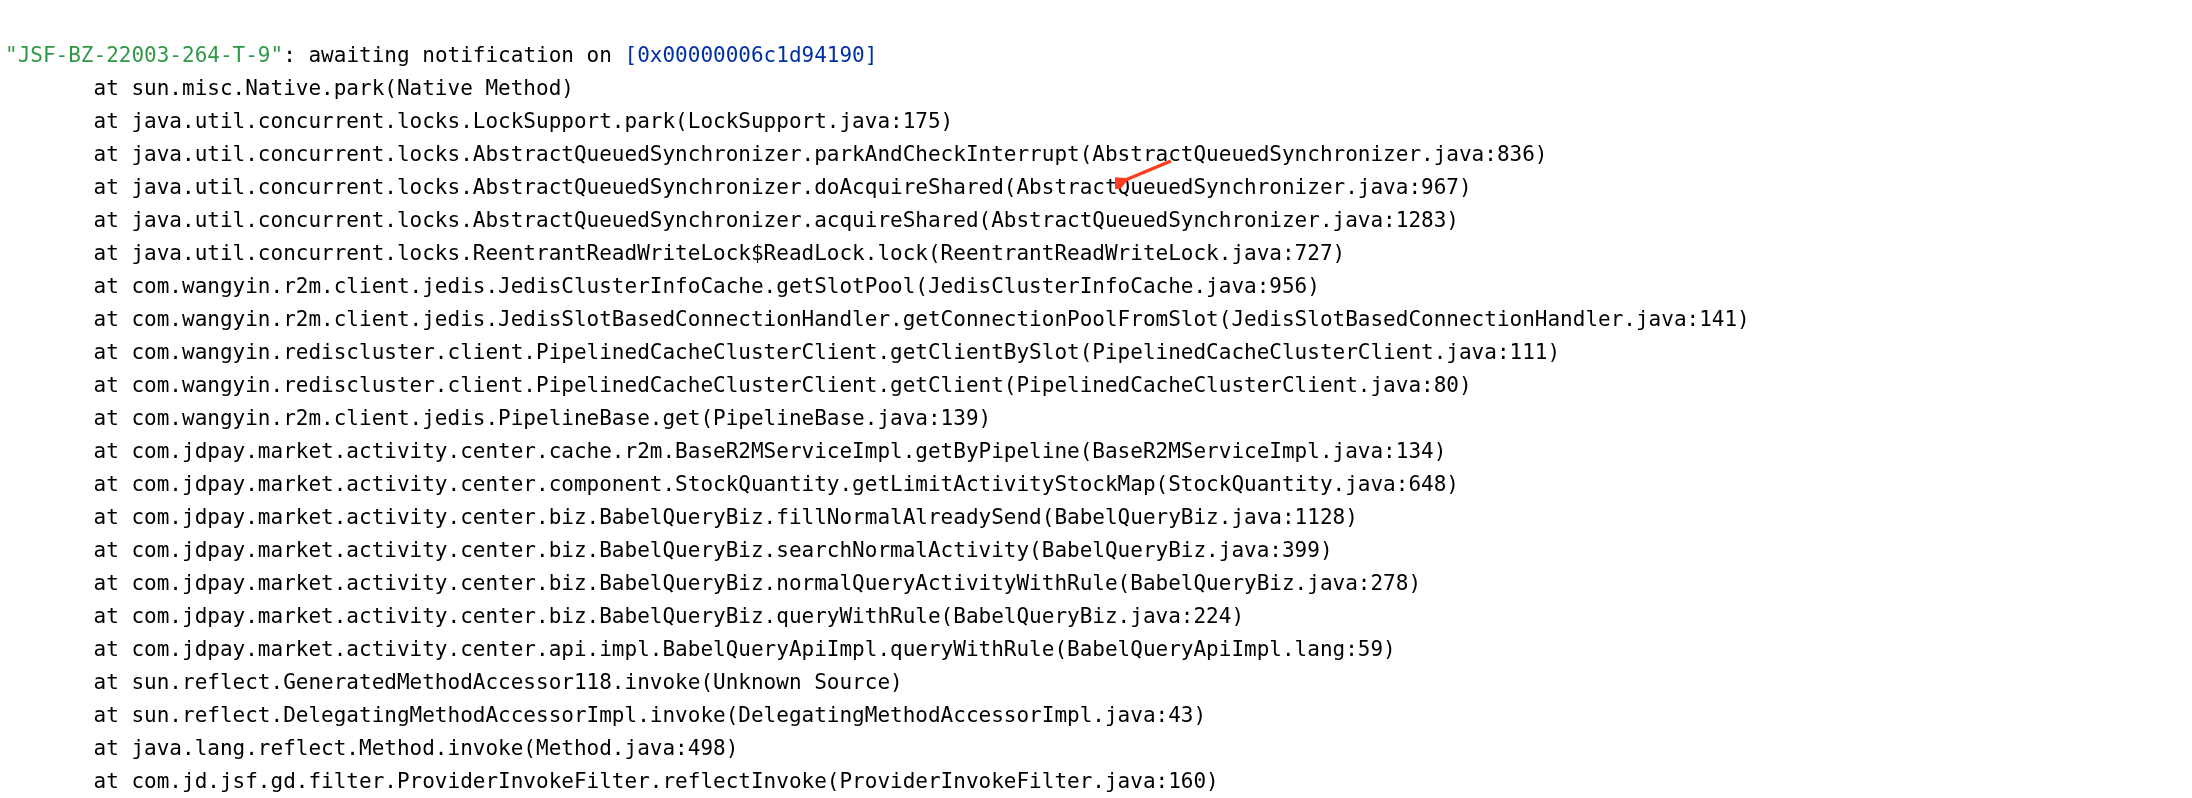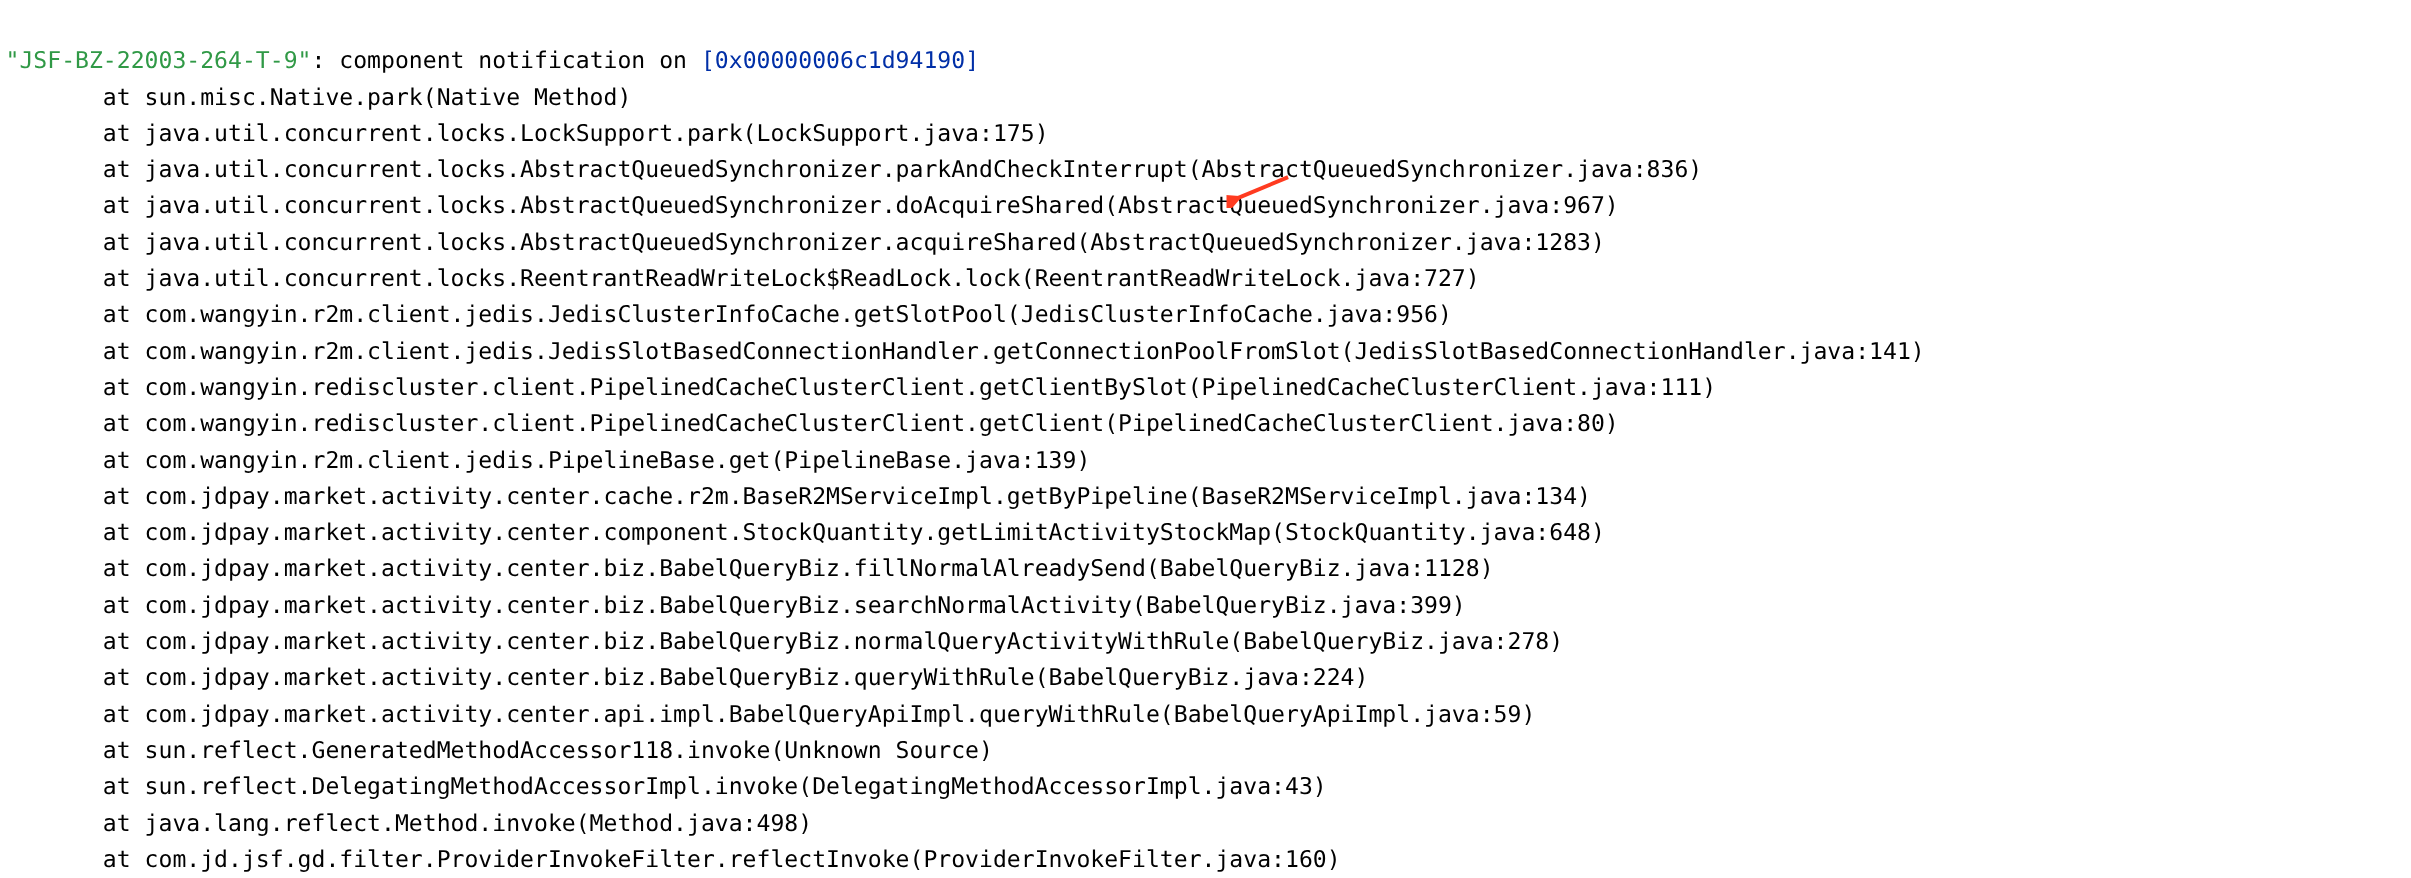--- a/index.html
+++ b/index.html
@@ -7,39 +7,39 @@
   .stack{font-family:"Menlo","Consolas","DejaVu Sans Mono",monospace;font-size:21px;line-height:33px;color:#000;white-space:pre;padding:6px 5px 0 5px;}
   .hdr{color:#002fa7;}
   .hdr .str{color:#309946;}
   .hdr .plain{color:#000;}
   svg.arrow{position:absolute;left:1115px;top:155px;width:60px;height:34px;pointer-events:none;}
 </style>
 </head>
 <body>
 
 <div class="stack">
-<span class="hdr"><span class="str">"JSF-BZ-22003-264-T-9"</span><span class="plain">: </span><span class="plain">component notification on </span><span>[0x00000006c1d94190]</span></span>
+<span class="hdr"><span class="str">"JSF-BZ-22003-264-T-9"</span><span class="plain">: </span><span class="plain">awaiting notification on </span><span>[0x00000006c1d94190]</span></span>
        at <span>sun.misc.Native.park(Native Method)</span>
        at <span>java.util.concurrent.locks.LockSupport.park(LockSupport.java:175)</span>
        at <span>java.util.concurrent.locks.AbstractQueuedSynchronizer.parkAndCheckInterrupt(AbstractQueuedSynchronizer.java:836)</span>
        at <span>java.util.concurrent.locks.AbstractQueuedSynchronizer.doAcquireShared(AbstractQueuedSynchronizer.java:967)</span>
        at <span>java.util.concurrent.locks.AbstractQueuedSynchronizer.acquireShared(AbstractQueuedSynchronizer.java:1283)</span>
        at <span>java.util.concurrent.locks.ReentrantReadWriteLock$ReadLock.lock(ReentrantReadWriteLock.java:727)</span>
        at <span>com.wangyin.r2m.client.jedis.JedisClusterInfoCache.getSlotPool(JedisClusterInfoCache.java:956)</span>
        at <span>com.wangyin.r2m.client.jedis.JedisSlotBasedConnectionHandler.getConnectionPoolFromSlot(JedisSlotBasedConnectionHandler.java:141)</span>
        at <span>com.wangyin.rediscluster.client.PipelinedCacheClusterClient.getClientBySlot(PipelinedCacheClusterClient.java:111)</span>
        at <span>com.wangyin.rediscluster.client.PipelinedCacheClusterClient.getClient(PipelinedCacheClusterClient.java:80)</span>
        at <span>com.wangyin.r2m.client.jedis.PipelineBase.get(PipelineBase.java:139)</span>
        at <span>com.jdpay.market.activity.center.cache.r2m.BaseR2MServiceImpl.getByPipeline(BaseR2MServiceImpl.java:134)</span>
        at <span>com.jdpay.market.activity.center.component.StockQuantity.getLimitActivityStockMap(StockQuantity.java:648)</span>
        at <span>com.jdpay.market.activity.center.biz.BabelQueryBiz.fillNormalAlreadySend(BabelQueryBiz.java:1128)</span>
        at <span>com.jdpay.market.activity.center.biz.BabelQueryBiz.searchNormalActivity(BabelQueryBiz.java:399)</span>
        at <span>com.jdpay.market.activity.center.biz.BabelQueryBiz.normalQueryActivityWithRule(BabelQueryBiz.java:278)</span>
        at <span>com.jdpay.market.activity.center.biz.BabelQueryBiz.queryWithRule(BabelQueryBiz.java:224)</span>
-       at <span>com.jdpay.market.activity.center.api.impl.BabelQueryApiImpl.queryWithRule(BabelQueryApiImpl.java:59)</span>
+       at <span>com.jdpay.market.activity.center.api.impl.BabelQueryApiImpl.queryWithRule(BabelQueryApiImpl.lang:59)</span>
        at <span>sun.reflect.GeneratedMethodAccessor118.invoke(Unknown Source)</span>
        at <span>sun.reflect.DelegatingMethodAccessorImpl.invoke(DelegatingMethodAccessorImpl.java:43)</span>
        at <span>java.lang.reflect.Method.invoke(Method.java:498)</span>
        at <span>com.jd.jsf.gd.filter.ProviderInvokeFilter.reflectInvoke(ProviderInvokeFilter.java:160)</span>
        at 
        at 
        at 
 </div>
 
 <svg class="arrow" viewBox="0 0 60 34">

